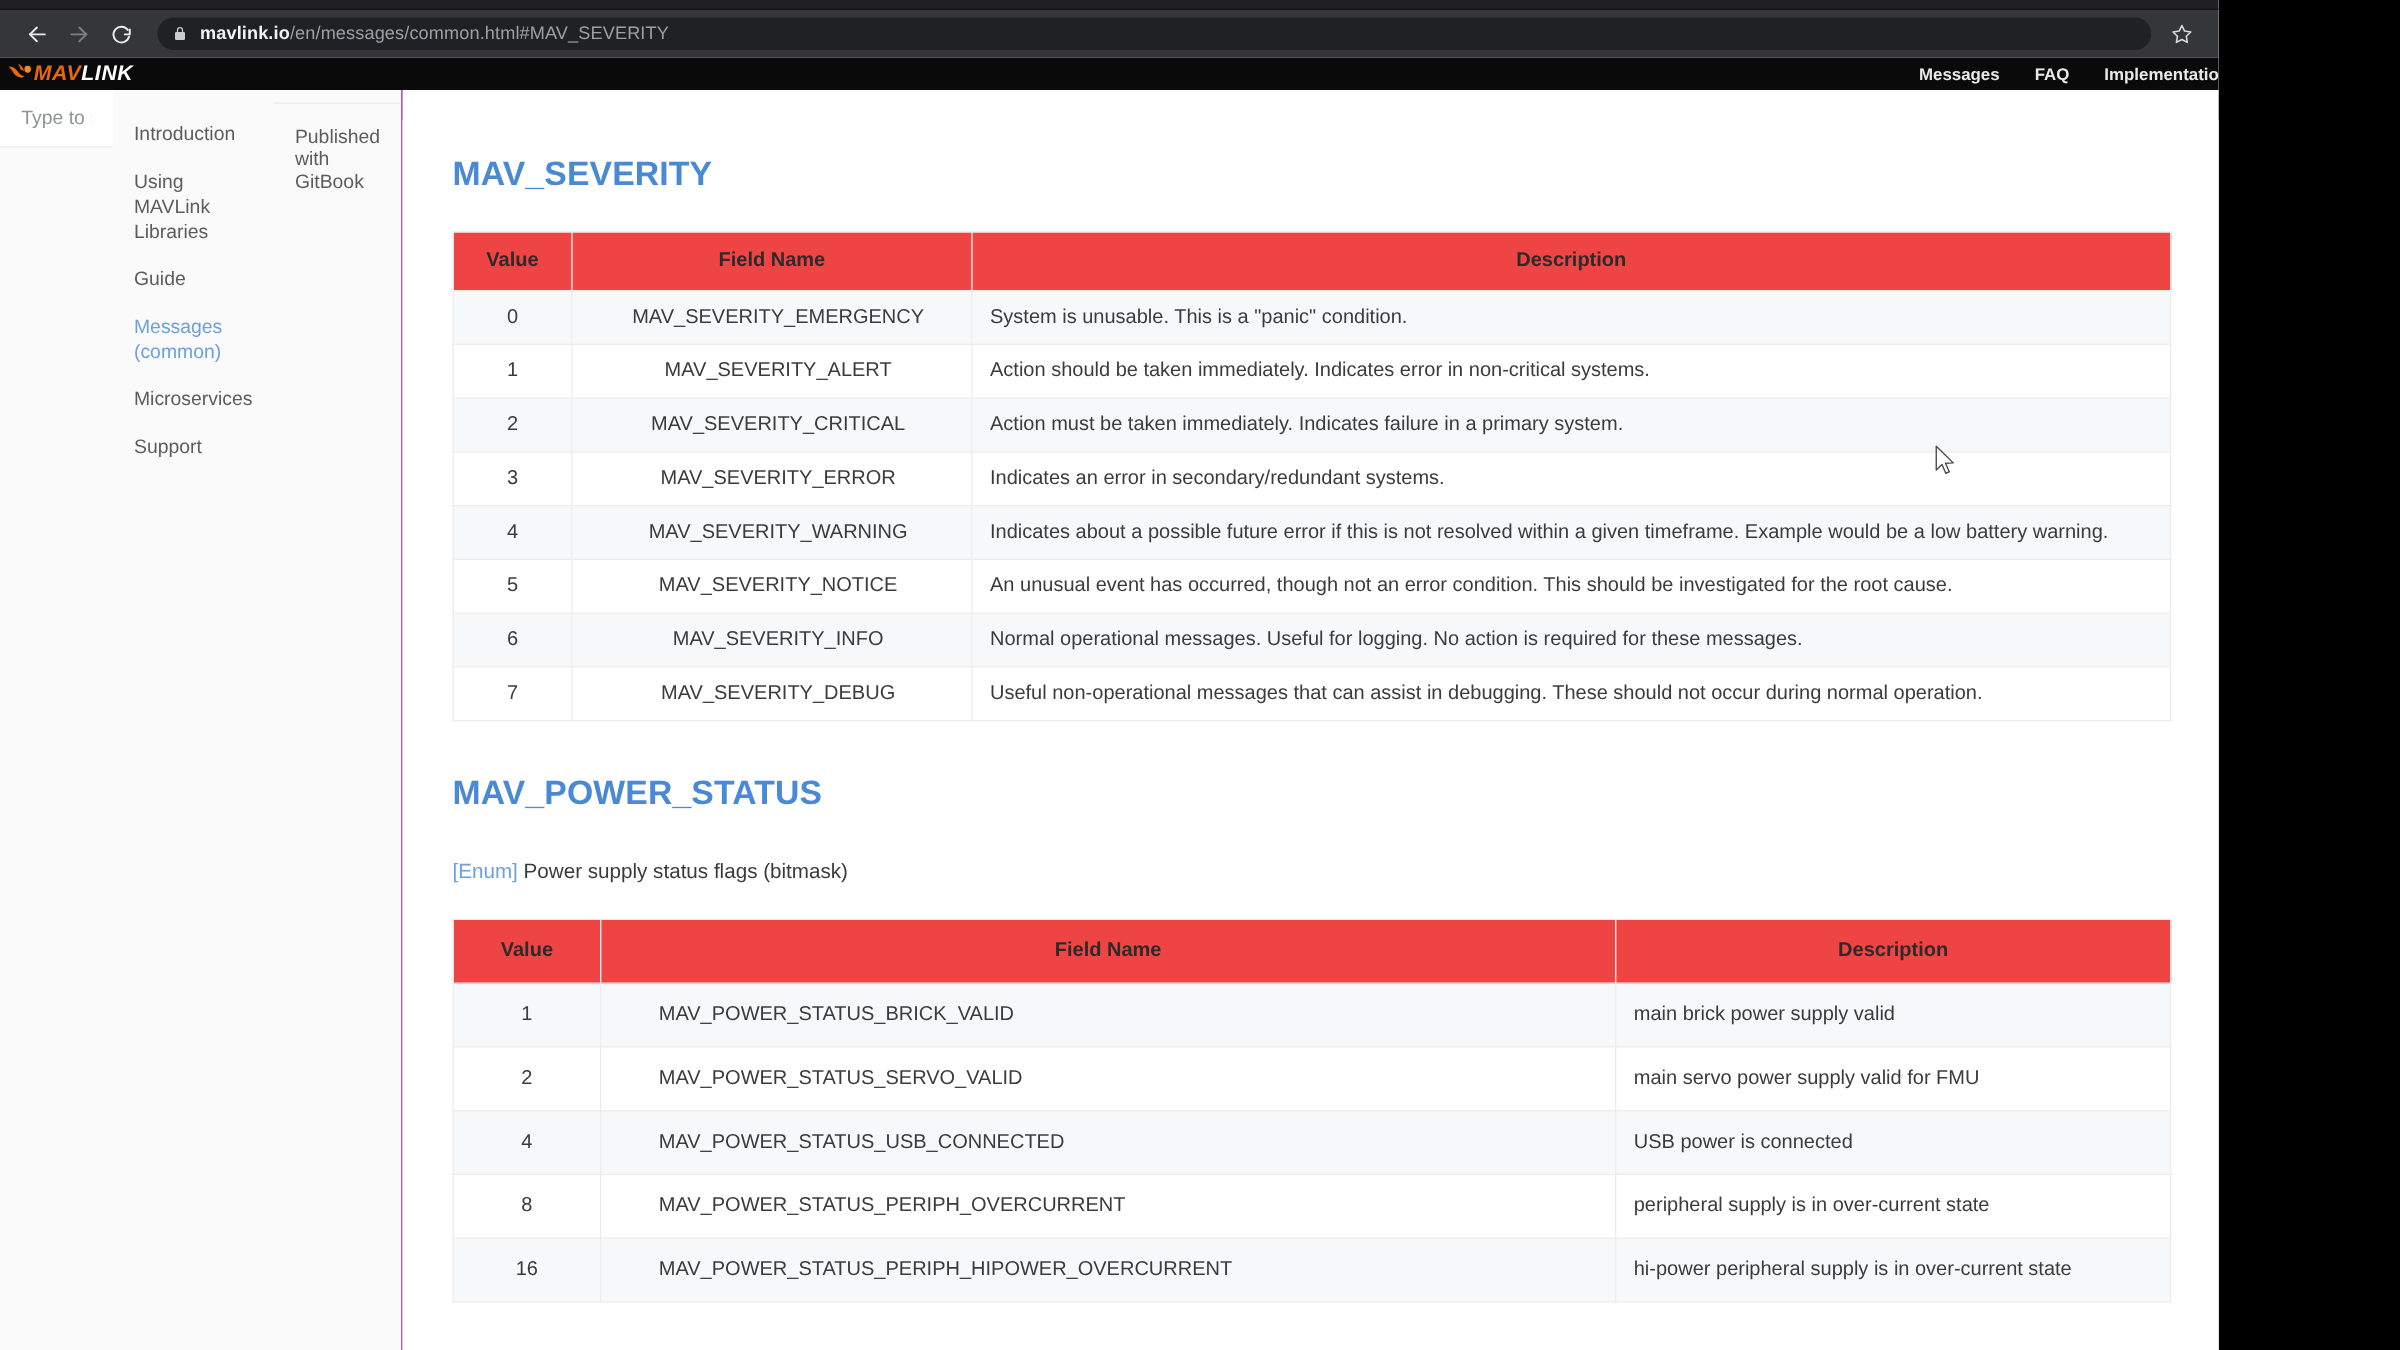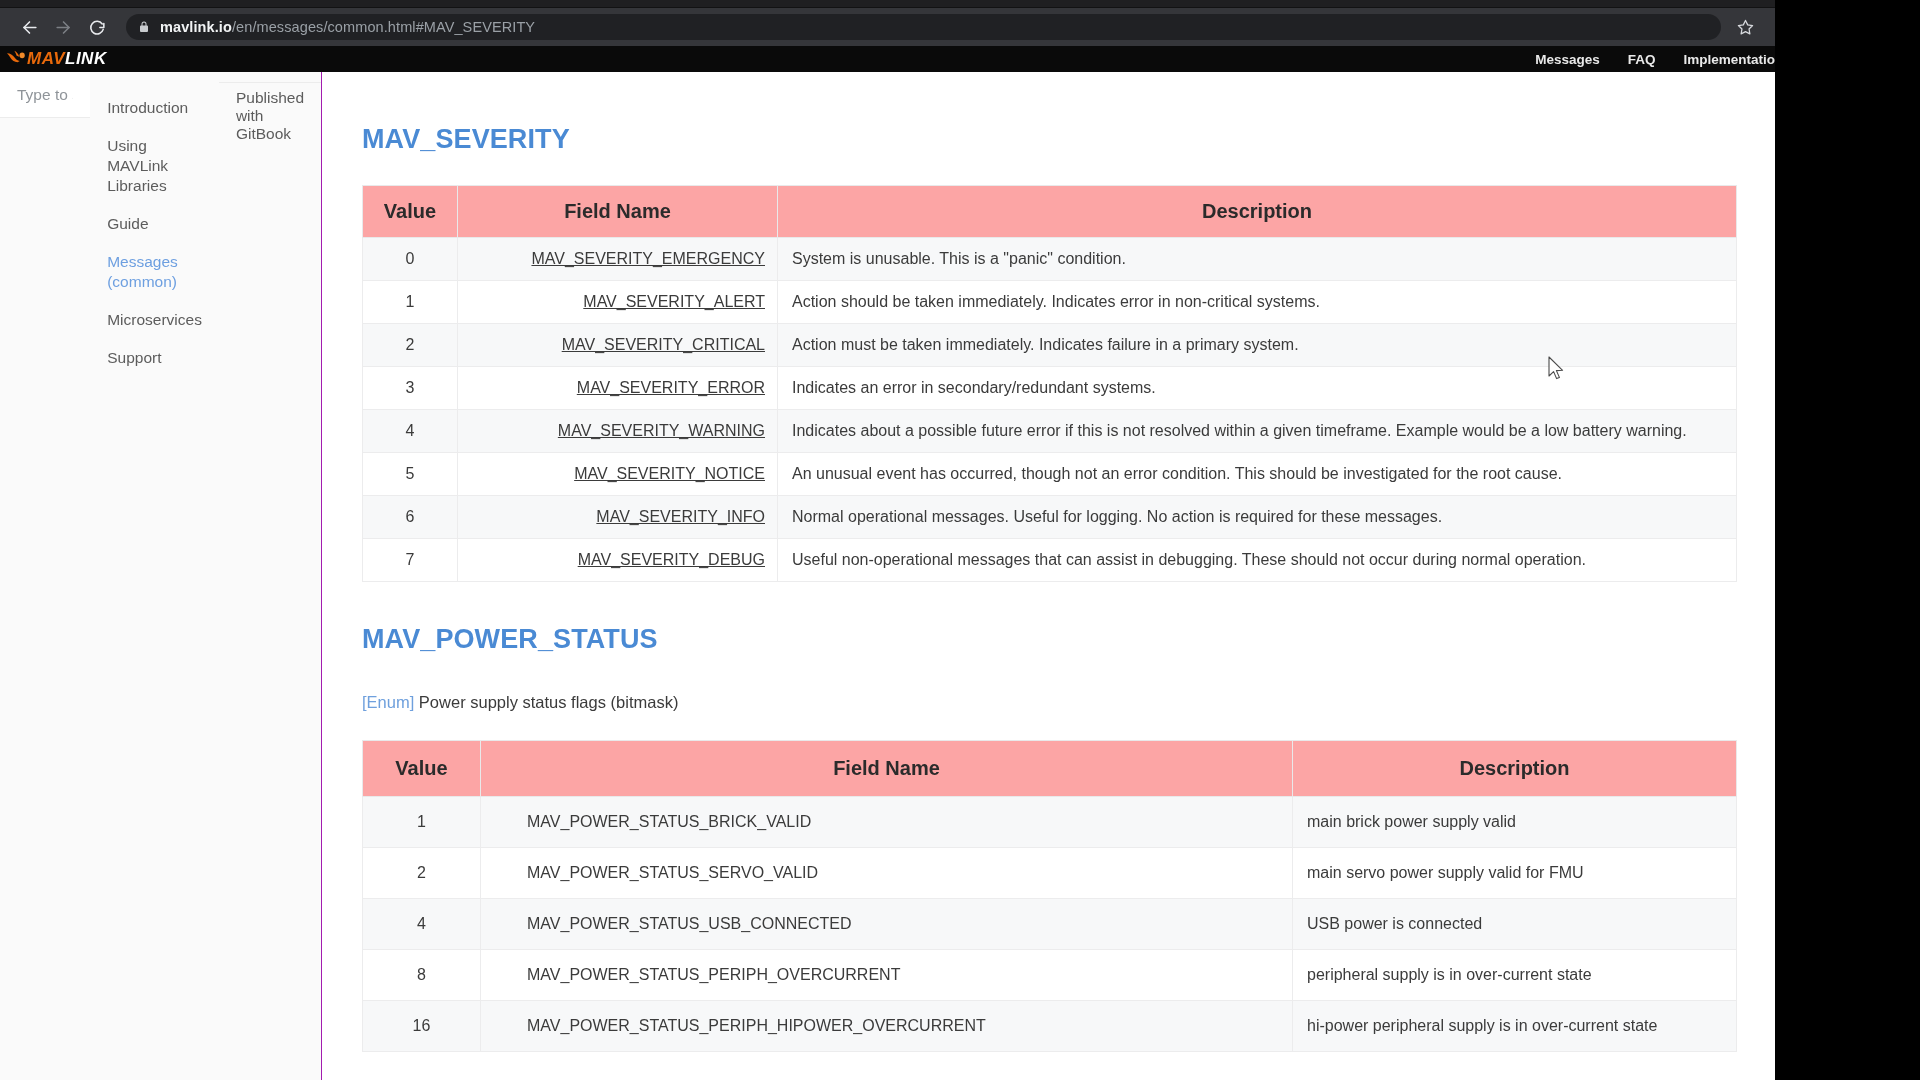--- a/index.html
+++ b/index.html
@@ -116,21 +116,21 @@
     padding: 9px 17px;
     font-size: 15.5px;
     color: #5c5c5c;
     text-decoration: none;
     line-height: 20px;
   }
   .nav-item.active { color: #6d9fe0; }
   #sidebar-footer {
     margin-top: 10px;
     border-top: 1px solid #ececec;
-    padding: 6px 17px;
+    padding: 18px 17px;
   }
   #sidebar-footer a {
     font-size: 15.5px; color: #5c5c5c; text-decoration: none;
   }
   
   #content {
     flex: 1 1 auto;
     background: #fff;
     padding: 0 0 0 0;
     overflow: hidden;
@@ -153,44 +153,44 @@
     max-width: 1330px;
   }
   .para .enum { color: #6fa0dd; }
   table.enum-table {
     width: 1375px;
     border-collapse: collapse;
     table-layout: fixed;
     margin-bottom: 42px;
   }
   table.enum-table th {
-    font-size: 20px; font-weight: 700; color: #2b2b2b;
+    font-size: 16px; font-weight: 700; color: #2b2b2b;
     padding: 14px 12px;
     border: 1px solid #e9e9ea;
-    background: #fca5a5;
+    background: #ef4444;
     text-align: center;
   }
   table.enum-table td {
     font-size: 16px;
     padding: 12px 12px;
     border: 1px solid #ececed;
     color: #3b3b3b;
     white-space: nowrap;
     overflow: hidden;
   }
   table.enum-table tr:nth-child(odd) td { background: #f7f8f9; }
   table.enum-table tr:nth-child(even) td { background: #ffffff; }
   td.val { text-align: center; color: #4a4a4a; }
   td.fld { color: #7a9fd4; }
   td.desc { color: #3b3b3b; }
   
   #tbl-severity col.c1 { width: 95px; }
   #tbl-severity col.c2 { width: 320px; }
   #tbl-severity col.c3 { width: auto; }
-  #tbl-severity td.fld { text-align: right; padding-left: 22px; text-decoration: underline; }
+  #tbl-severity td.fld { text-align: center; padding-left: 22px; }
   #tbl-severity td.desc { padding-left: 14px; }
   
   #tbl-power col.c1 { width: 118px; }
   #tbl-power col.c2 { width: 812px; }
   #tbl-power col.c3 { width: auto; }
   #tbl-power td.fld { text-align: left; padding-left: 46px; }
   #tbl-power td.desc { padding-left: 14px; }
   #tbl-power th { padding: 16px 12px; }
   #tbl-power td { padding: 16px 12px; }
   

